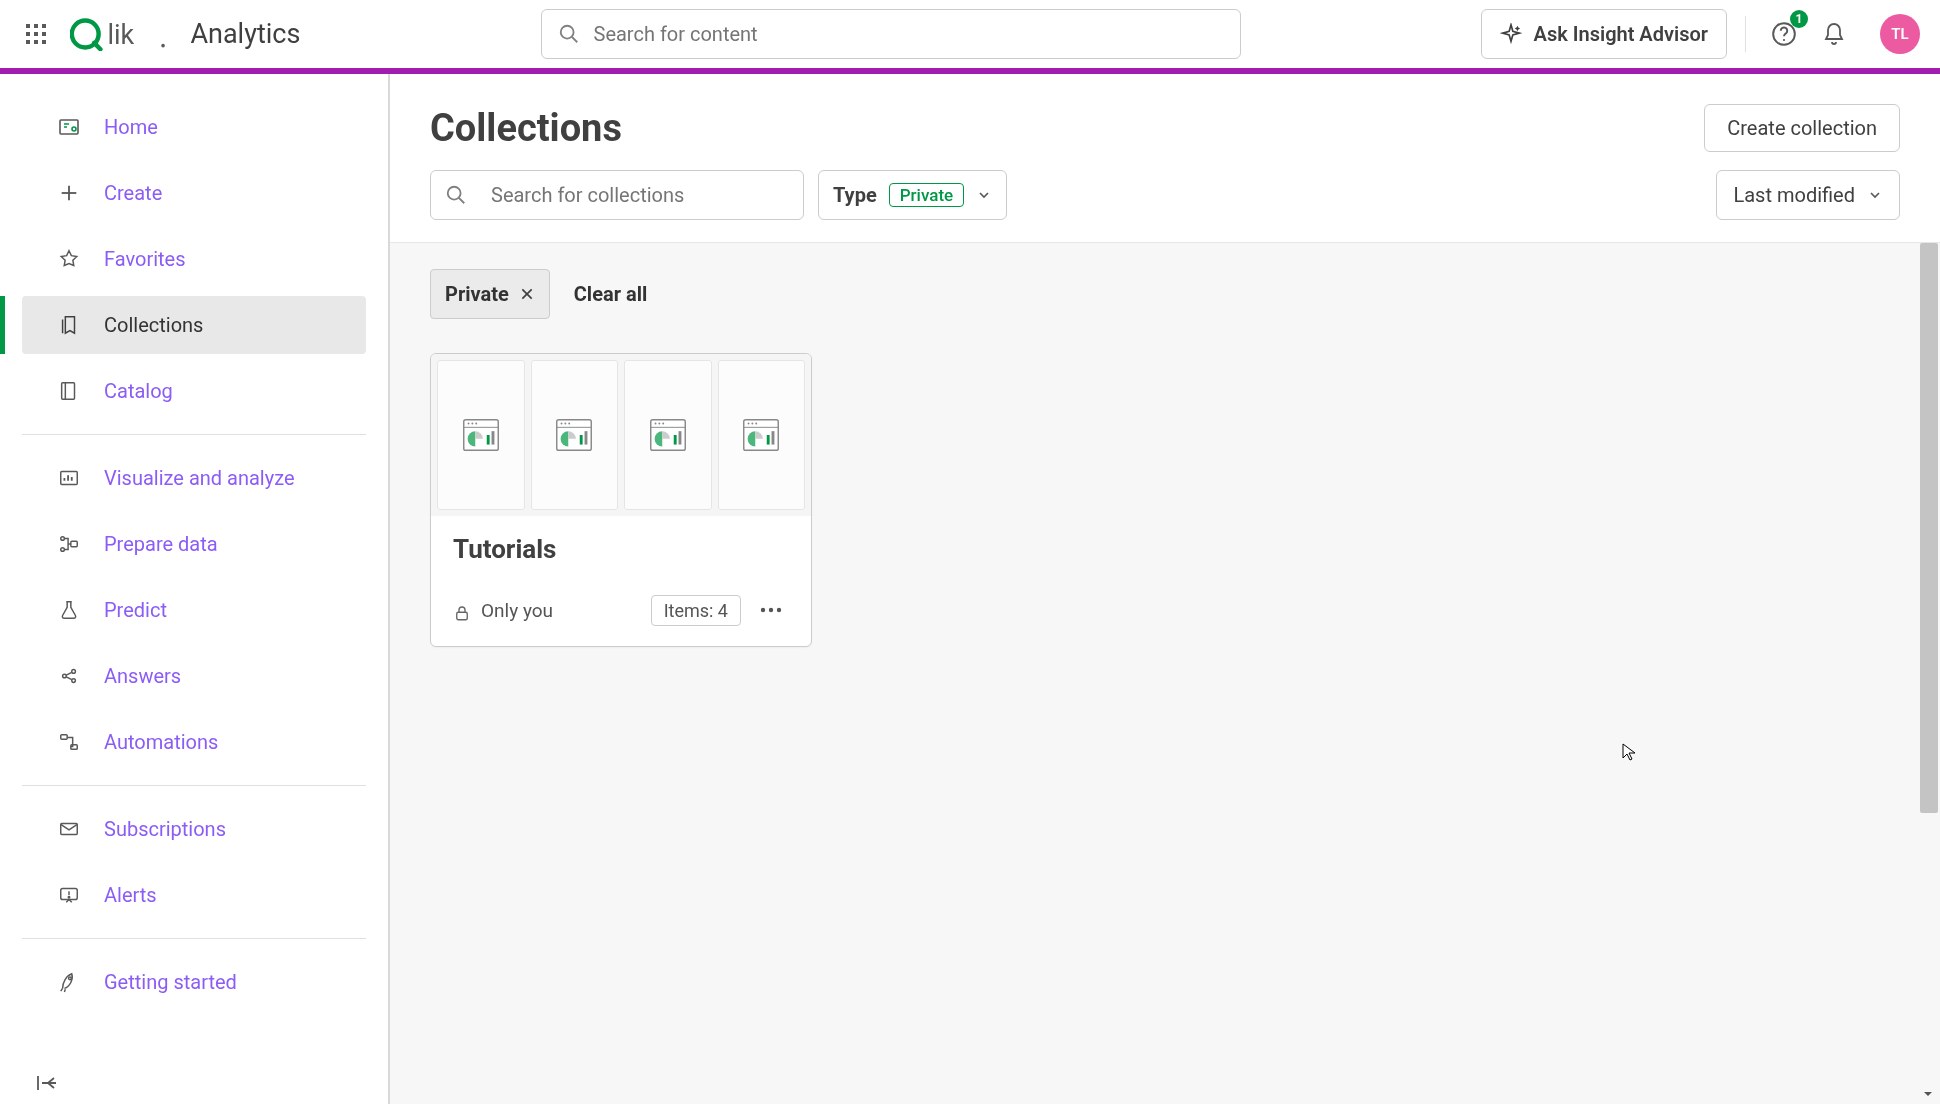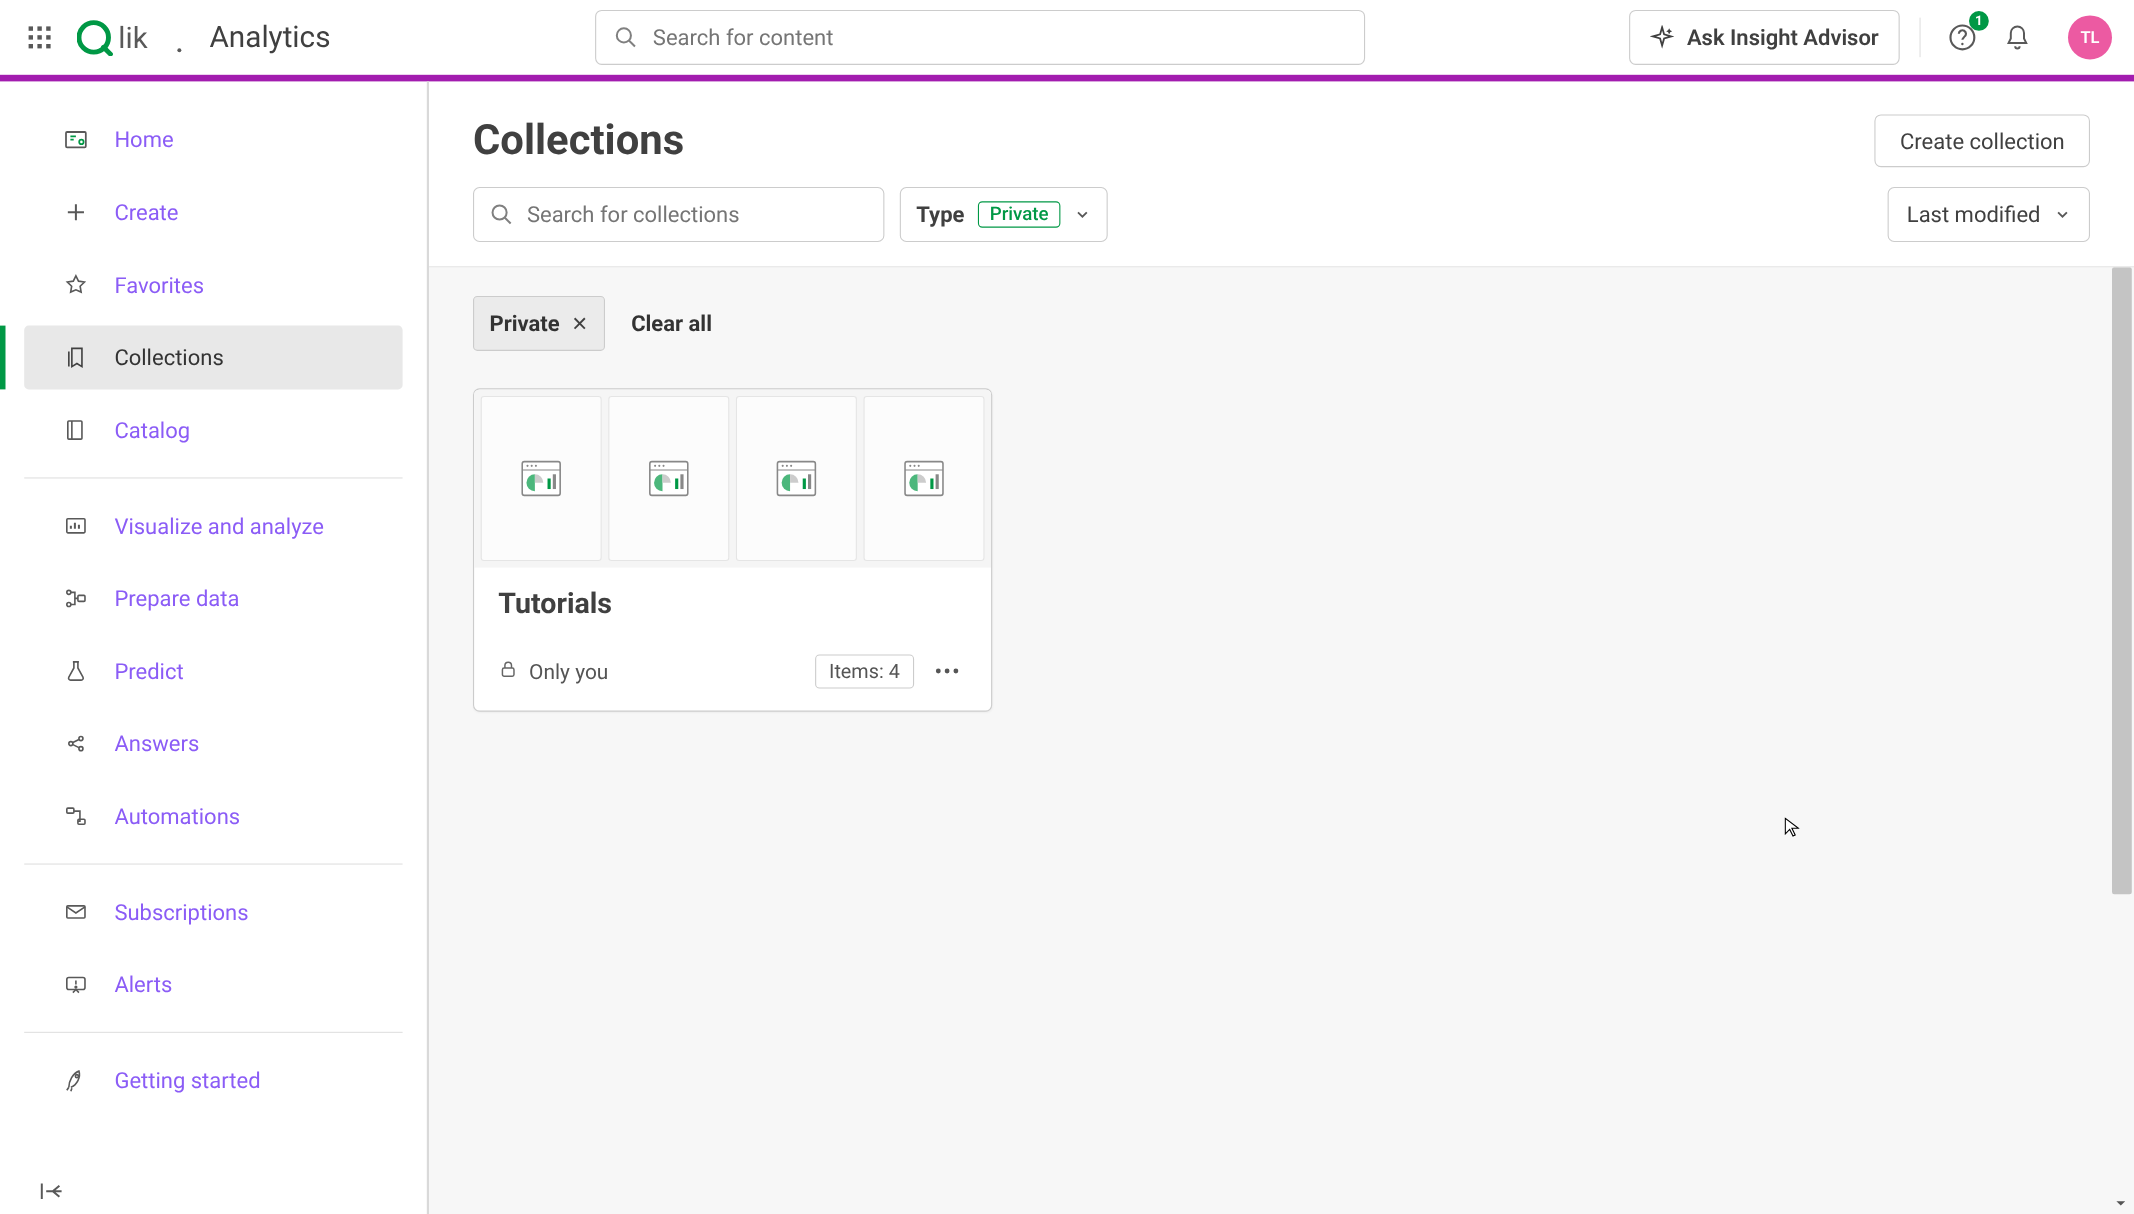--- a/index.html
+++ b/index.html
@@ -35,41 +35,41 @@
   .collapse-btn { position: absolute; bottom: 8px; left: 36px; cursor: pointer; }
 
   
   .main { flex: 1; display: flex; flex-direction: column; overflow: hidden; }
   .page-head { padding: 30px 40px 18px 40px; display: flex; align-items: center; justify-content: space-between; }
   .page-title { font-size: 38px; font-weight: 700; color: #404040; }
   .create-btn { height: 48px; border: 1px solid #ccc; border-radius: 6px; background: #fff; padding: 0 22px; font-size: 20px; color: #404040; cursor: pointer; }
 
   .filters-row { padding: 0 40px 22px 40px; display: flex; align-items: center; gap: 14px; }
   .coll-search { width: 374px; height: 50px; border: 1px solid #ccc; border-radius: 6px; display: flex; align-items: center; padding: 0 14px; background: #fff; }
-  .coll-search input { border: none; outline: none; font-size: 20px; color: #404040; margin-left: 12px; flex: 1; background: transparent; }
+  .coll-search input { border: none; outline: none; font-size: 20px; color: #404040; margin-left: 24px; flex: 1; background: transparent; }
   .type-filter { height: 50px; border: 1px solid #ccc; border-radius: 6px; background: #fff; display: flex; align-items: center; padding: 0 14px; gap: 12px; cursor: pointer; }
   .type-filter .lbl { font-size: 20px; font-weight: 700; color: #404040; }
   .type-badge { border: 1.5px solid #009845; color: #009845; border-radius: 4px; font-size: 17px; padding: 1px 10px; font-weight: 500; }
   .spacer { flex: 1; }
   .sort-btn { height: 50px; border: 1px solid #ccc; border-radius: 6px; background: #fff; display: flex; align-items: center; padding: 0 16px; gap: 12px; cursor: pointer; font-size: 20px; color: #404040; text-align: right; }
 
   .content { flex: 1; background: #f7f7f7; border-top: 1px solid #e6e6e6; padding: 26px 40px; overflow: auto; position: relative; }
 
   .chip-row { display: flex; align-items: center; gap: 24px; margin-bottom: 34px; }
   .chip { background: #ebebeb; border: 1px solid #ccc; border-radius: 4px; height: 50px; display: flex; align-items: center; padding: 0 14px; gap: 10px; font-size: 20px; font-weight: 700; color: #333; cursor: pointer; }
   .chip .x { font-weight: 400; }
   .clear-all { font-size: 20px; font-weight: 700; color: #333; cursor: pointer; }
 
-  .coll-card { width: 472px; border: 1px solid #ccc; border-radius: 6px; background: #fff; overflow: hidden; box-shadow: 0 1px 2px rgba(0,0,0,0.04); }
+  .coll-card { width: 382px; border: 1px solid #ccc; border-radius: 6px; background: #fff; overflow: hidden; box-shadow: 0 1px 2px rgba(0,0,0,0.04); }
   .thumb-grid { display: grid; grid-template-columns: repeat(4, 1fr); gap: 6px; padding: 6px; background: #f5f5f5; }
   .thumb { height: 150px; background: #fcfcfc; border: 1px solid #e5e5e5; border-radius: 3px; display: flex; align-items: center; justify-content: center; }
   .card-body { padding: 18px 22px 18px 22px; }
   .card-title { font-size: 26px; font-weight: 700; color: #404040; margin-bottom: 28px; }
   .card-foot { display: flex; align-items: center; gap: 12px; }
-  .visibility { display: flex; align-items: flex-start; gap: 10px; font-size: 19px; color: #555; }
+  .visibility { display: flex; align-items: flex-end; gap: 10px; font-size: 19px; color: #555; }
   .items-badge { border: 1px solid #ccc; border-radius: 4px; font-size: 18px; padding: 4px 12px; color: #555; margin-left: auto; }
   .more-btn { width: 36px; height: 36px; display: flex; align-items: center; justify-content: center; cursor: pointer; color: #555; }
 
   .scrollbar { position: absolute; right: 2px; top: 0; width: 18px; height: 570px; background: #c4c4c4; border-radius: 2px; }
 
   .cursor { position: absolute; width: 14px; height: 18px; pointer-events: none; }
   .bot-right { position: absolute; right: 4px; bottom: 4px; }
 </style>
 </head>
 <body>

